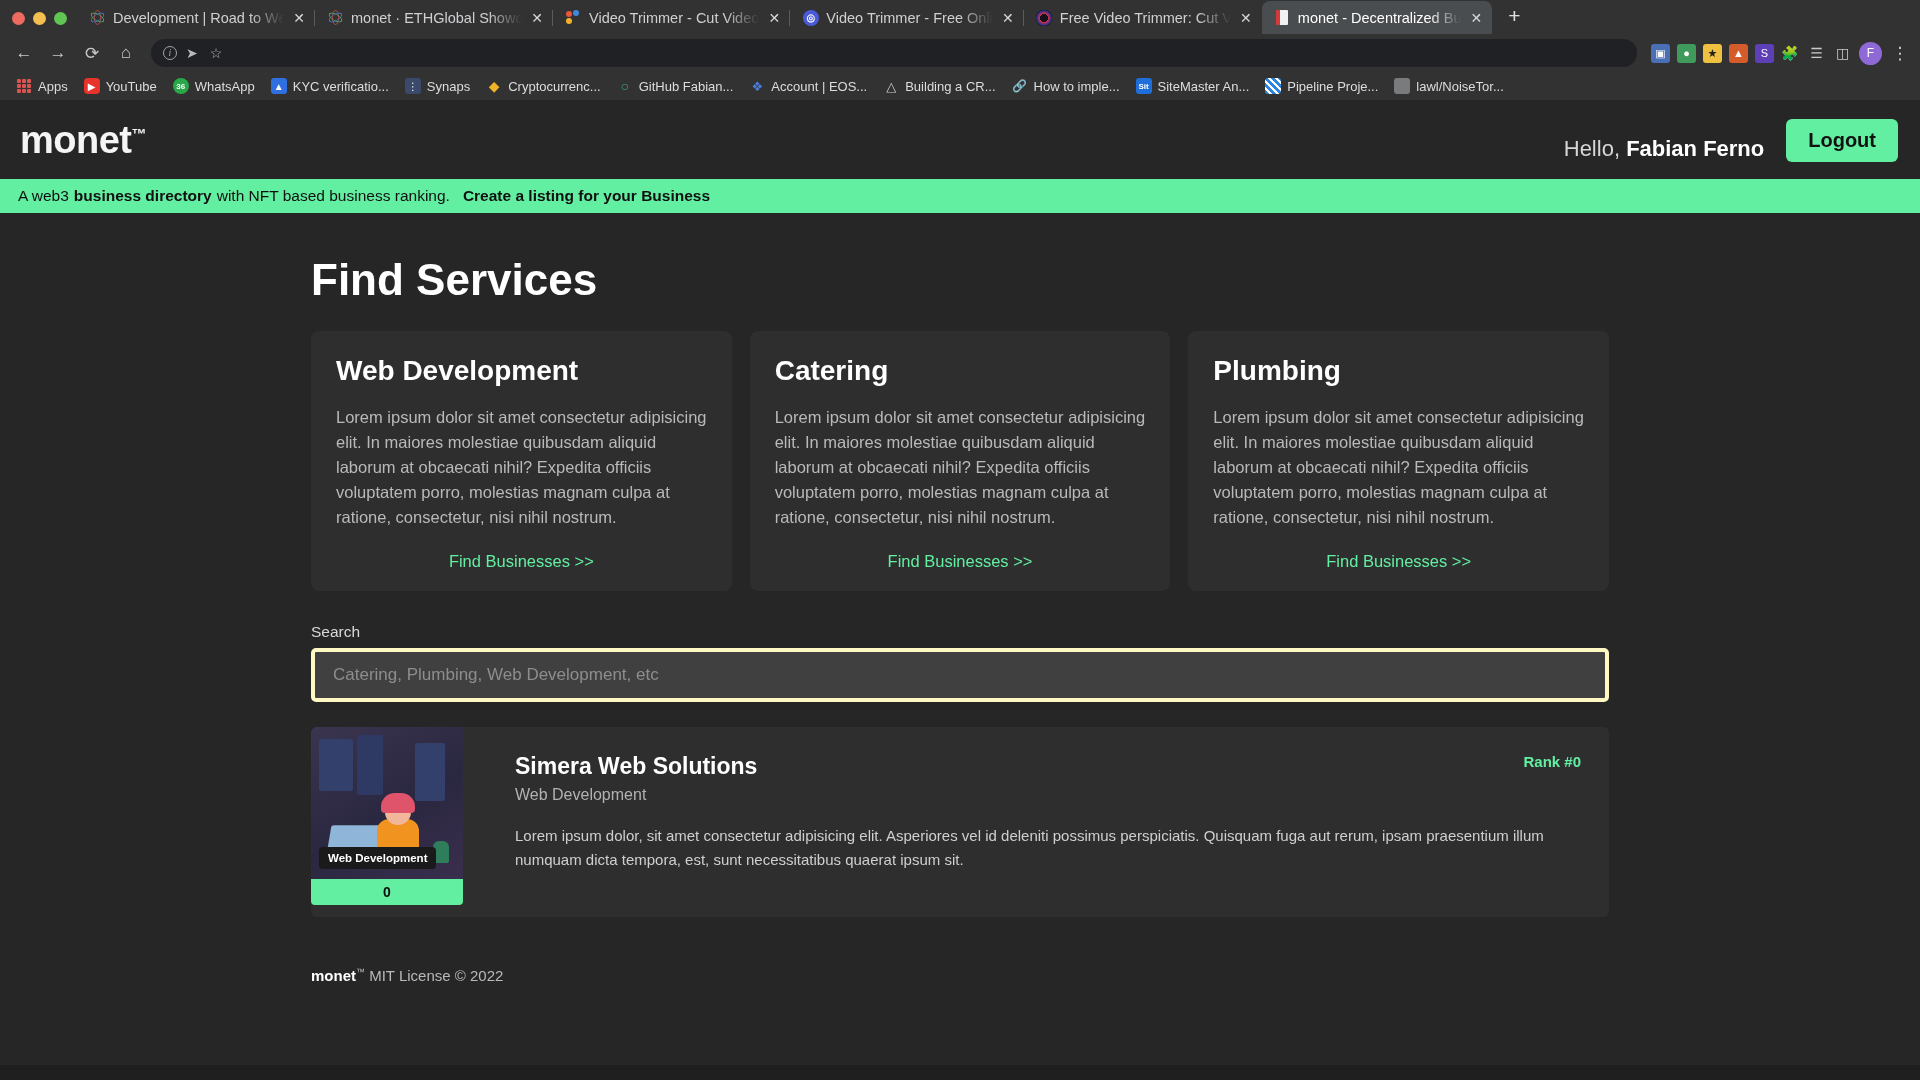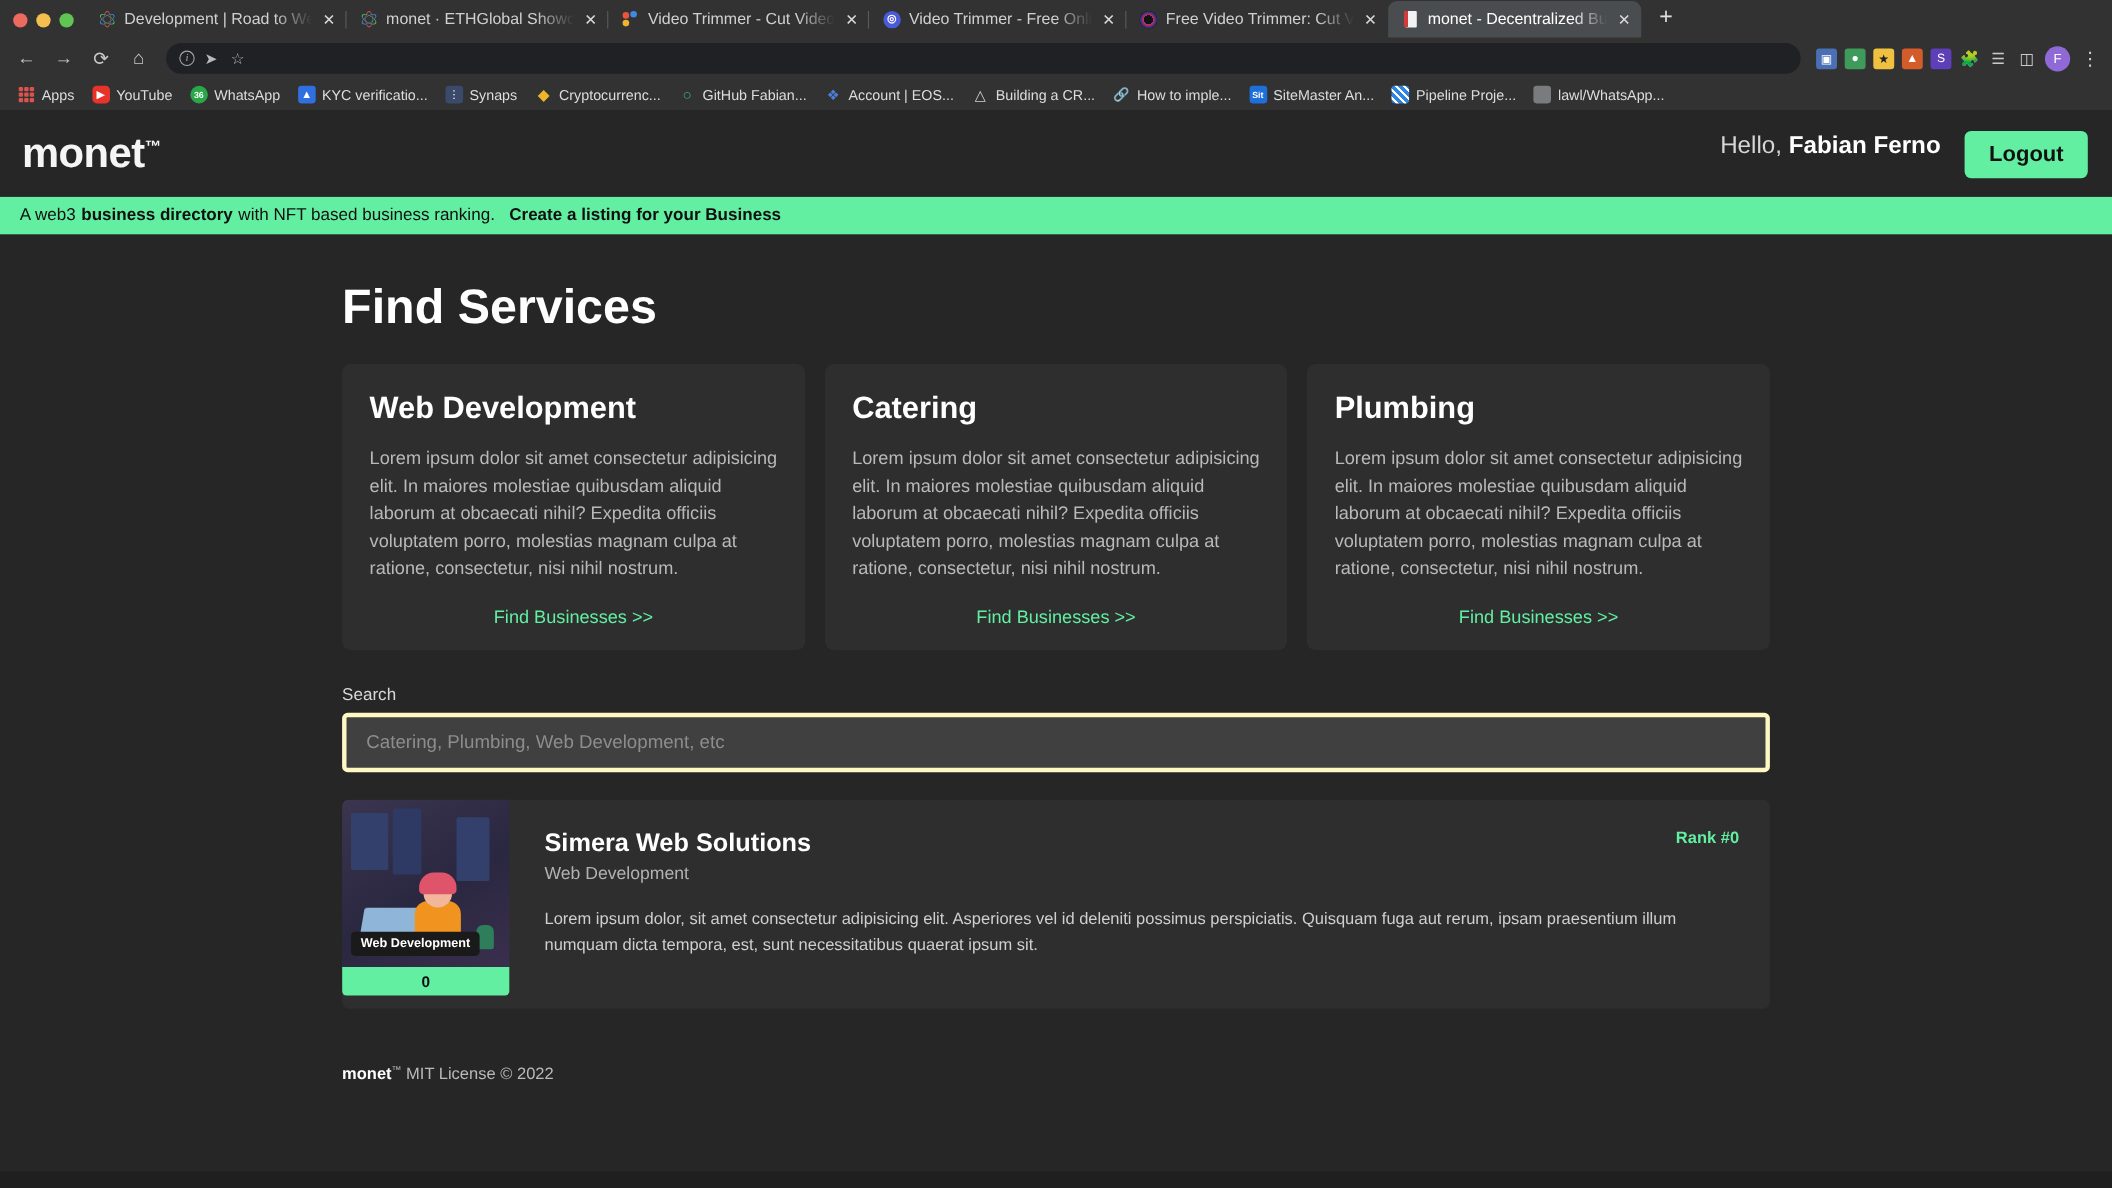--- a/index.html
+++ b/index.html
@@ -124,21 +124,21 @@
 
   
   .page { width: 1920px; height: 964px; background: #262626; overflow: hidden; }
 
   .site-header {
     height: 78px; display: flex; align-items: center; justify-content: space-between;
     padding: 0 22px 0 20px; background: #262626;
   }
   .logo { color: #f5f5f5; font-size: 38px; font-weight: bold; letter-spacing: -0.5px; }
   .logo sup { font-size: 15px; font-weight: bold; vertical-align: super; }
-  .header-right { display: flex; align-items: flex-start; gap: 22px; margin-left: 37px; }
+  .header-right { display: flex; align-items: flex-end; gap: 22px; margin-left: 37px; }
   .greeting { color: #d6d6d6; font-size: 22px; }
   .greeting b { color: #ffffff; }
   .logout-btn {
     background: #62efa2; color: #111111; font-size: 20px; font-weight: bold;
     padding: 10px 22px; border-radius: 6px; border: none;
   }
 
   .banner {
     background: #62efa2; color: #101010; height: 34px;
     display: flex; align-items: center; padding: 0 18px; font-size: 15.5px; gap: 5px;
@@ -194,21 +194,21 @@
   .thumb .plant { position:absolute; right:14px; bottom:16px; width:16px; height:22px;
     background:#2e7d5b; border-radius:6px 6px 2px 2px; }
   .thumb-tag {
     position: absolute; left: 8px; bottom: 10px; background: #1a1a1a; color: #ffffff;
     font-size: 11.5px; font-weight: bold; padding: 5px 9px; border-radius: 4px;
   }
   .thumb-count {
     height: 26px; background: #62efa2; color: #0d0d0d; font-size: 14px; font-weight: bold;
     display: flex; align-items: center; justify-content: center; border-radius: 0 0 4px 4px;
   }
-  .listing-body { flex: 1 1 auto; padding: 26px 28px 20px 32px; }
+  .listing-body { flex: 1 1 auto; padding: 26px 28px 20px 52px; }
   .listing-top { display: flex; align-items: flex-start; justify-content: space-between; }
   .listing-name { color: #ffffff; font-size: 23px; font-weight: bold; }
   .listing-rank { color: #62efa2; font-size: 15px; font-weight: bold; }
   .listing-cat { color: #b2b2b2; font-size: 16px; margin-top: 6px; }
   .listing-desc { color: #cfcfcf; font-size: 15px; line-height: 1.55; margin-top: 20px; max-width: 1130px; }
 
   .footer { text-align: left; color: #b9b9b9; font-size: 15px; padding: 50px 0 0 0; }
   .footer b { color: #ffffff; }
   .footer sup { font-size: 9px; }
 </style>
@@ -371,21 +371,21 @@
     <div class="bm">
       <span class="bm-ico" style="background:#1e6fd9;font-size:8px;font-weight:bold;">Sit</span>
       <span>SiteMaster An...</span>
     </div>
     <div class="bm">
       <span class="bm-ico" style="background:repeating-linear-gradient(45deg,#2f86e0 0 3px,#ffffff 3px 5px);"></span>
       <span>Pipeline Proje...</span>
     </div>
     <div class="bm">
       <span class="bm-ico" style="background:#7a7b7c;"></span>
-      <span>lawl/WhatsApp...</span>
+      <span>lawl/NoiseTor...</span>
     </div>
   </div>
 </div>
 
 <div class="page">
 
   <div class="site-header">
     <div class="logo">
       <span>monet</span><sup>™</sup>
     </div>

